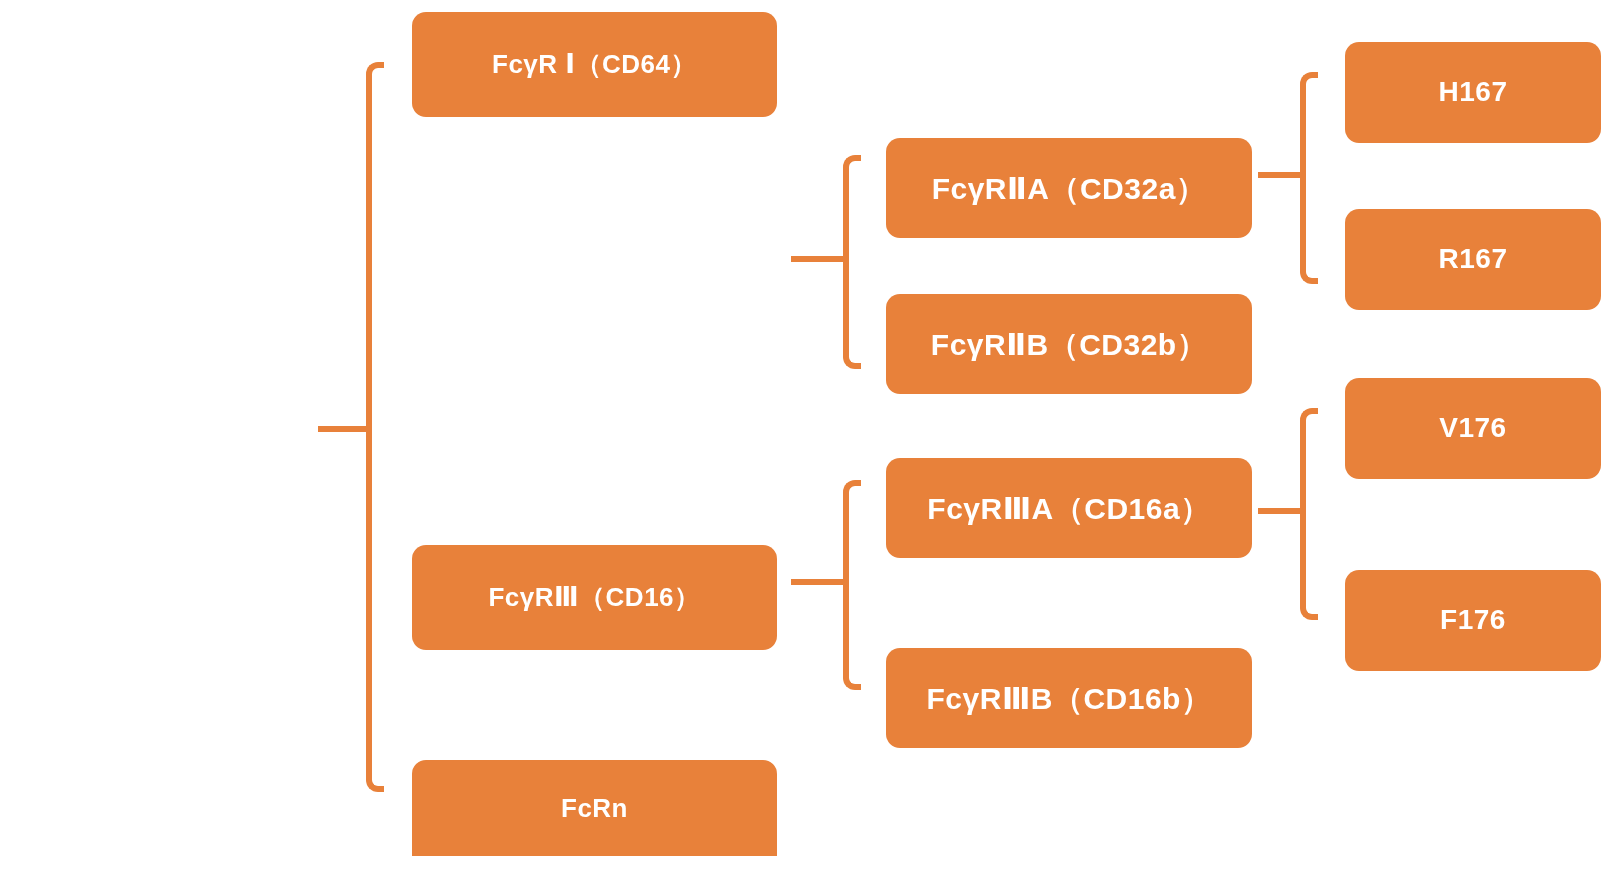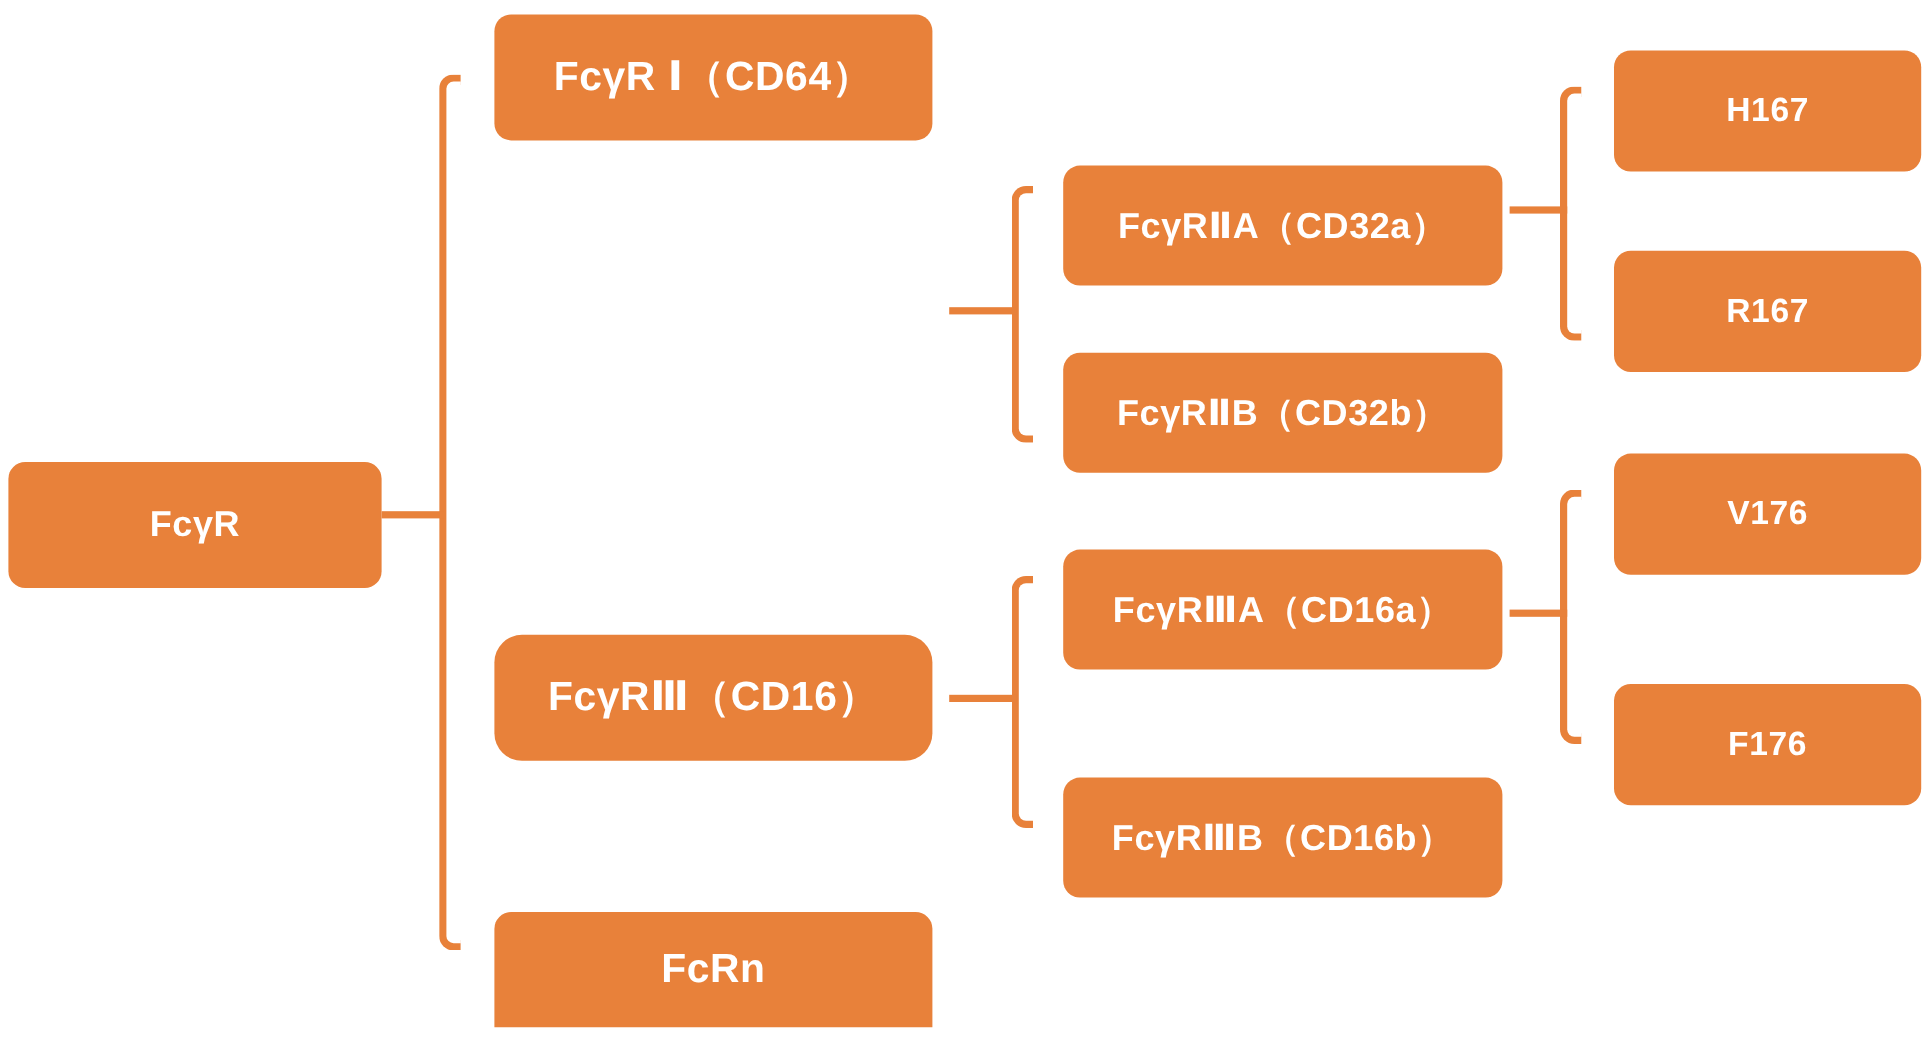--- a/index.html
+++ b/index.html
@@ -33,25 +33,25 @@
     letter-spacing: 0.5px;
   }
   
   .n-root {
     left: 7px;  top: 385px;  width: 311px; height: 105px;
     font-size: 30px;
   }
   
   .c2 {
     left: 412px; width: 365px; height: 105px;
-    font-size: 34px;
+    font-size: 26px;
   }
   .n-fcgr1  { top: 12px; }
   .n-fcgr2  { top: 206px; }
-  .n-fcgr3  { top: 529px; border-radius: 23px; }
+  .n-fcgr3  { top: 545px; }
   .n-fcrn   { top: 760px; height: 96px; border-bottom-left-radius: 0; border-bottom-right-radius: 0; }
   
   .c3 {
     left: 886px; width: 366px; height: 100px;
     font-size: 30px;
   }
   .n-2a { top: 122px; margin-top: 16px; }
   .n-2b { top: 294px; }
   .n-3a { top: 458px; }
   .n-3b { top: 648px; }
@@ -116,21 +116,20 @@
 
   <div class="bracket b-cd16"></div>
   <div class="stem s-cd16"></div>
 
   <div class="bracket b-167"></div>
   <div class="stem s-167"></div>
 
   <div class="bracket b-176"></div>
   <div class="stem s-176"></div>
 
-  <div class="node n-root">FcγR</div>
 
   <div class="node c2 n-fcgr1">FcγR Ⅰ（CD64）</div>
   <div class="node c2 n-fcgr3">FcγRⅢ（CD16）</div>
   <div class="node c2 n-fcrn">FcRn</div>
 
   <div class="node c3 n-2a">FcγRⅡA（CD32a）</div>
   <div class="node c3 n-2b">FcγRⅡB（CD32b）</div>
   <div class="node c3 n-3a">FcγRⅢA（CD16a）</div>
   <div class="node c3 n-3b">FcγRⅢB（CD16b）</div>
 

